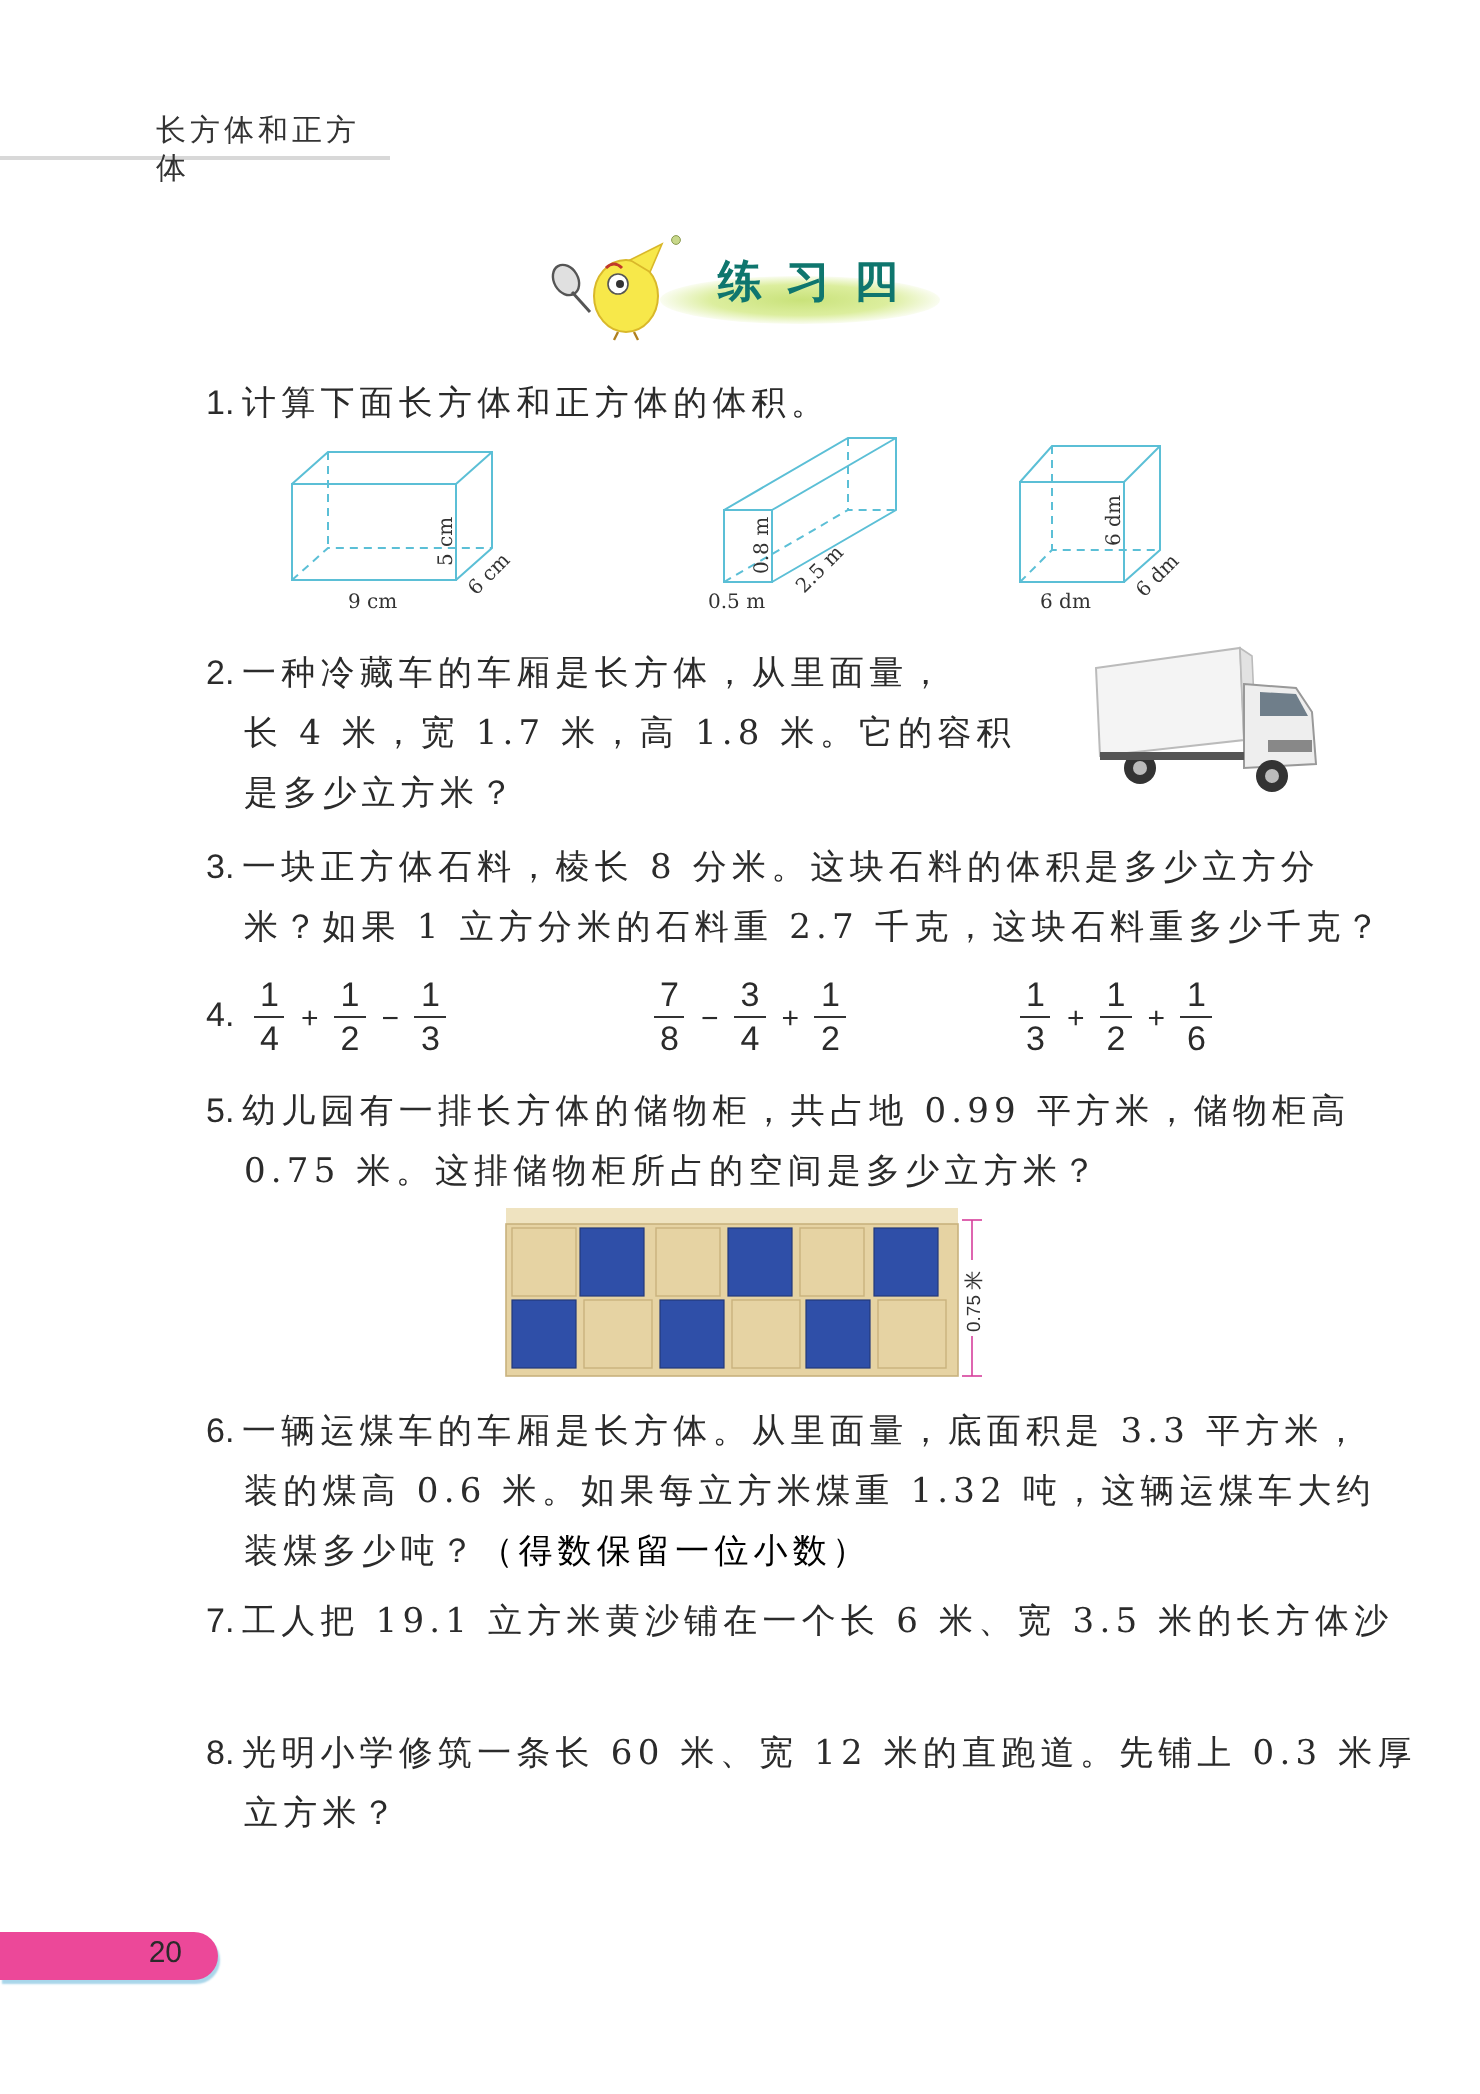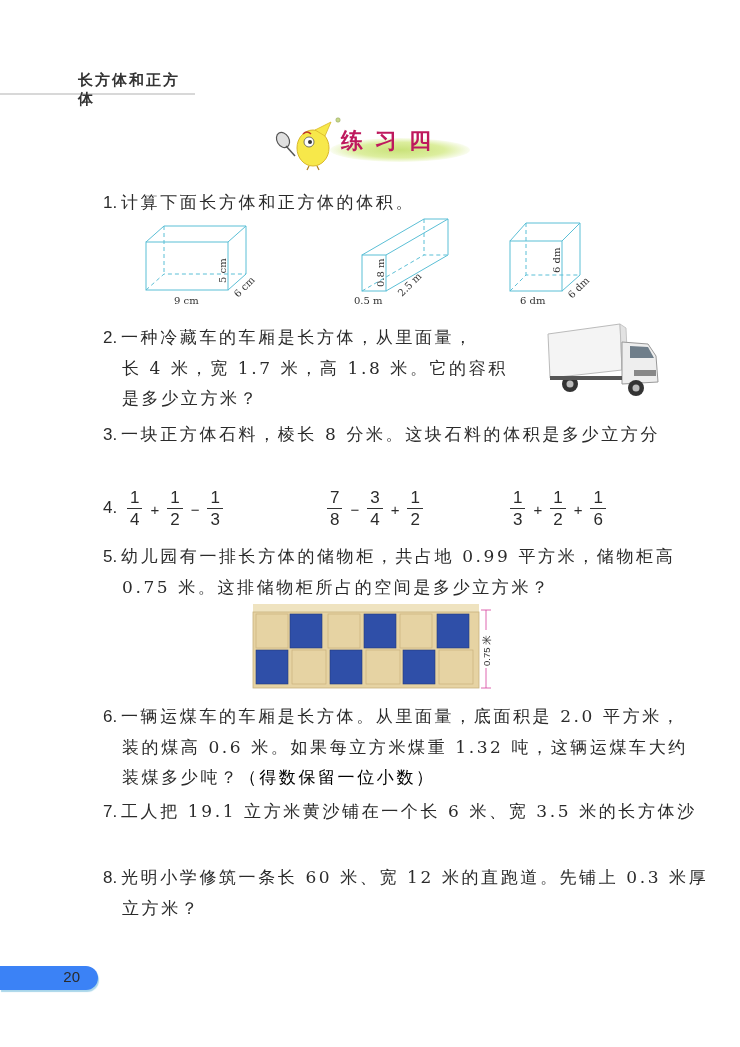--- a/index.html
+++ b/index.html
@@ -1,42 +1,42 @@
 <!DOCTYPE html>
 <html><head>
 <meta charset="utf-8">
 <style>
   html, body { margin: 0; padding: 0; }
   body {
     width: 740px; height: 1047px; background: #ffffff; position: relative; overflow: hidden;
     font-family: "DejaVu Serif", "Liberation Serif", serif; color: #2b2b2b;
   }
-  .header { position: absolute; left: 0; top: 67px; width: 195px; height: 26px; border-bottom: 2px solid #d8d8d8; font-weight: bold; }
+  .header { position: absolute; left: 0; top: 52px; width: 195px; height: 26px; border-bottom: 2px solid #d8d8d8; }
   .header-title { position: absolute; left: 78px; top: 4px; font-size: 15px; letter-spacing: 2px; color: #333; }
   .title-wrap { position: absolute; left: 275px; top: 112px; width: 200px; height: 62px; }
   .title-glow { position: absolute; left: 55px; top: 26px; width: 140px; height: 24px; border-radius: 50%;
     background: radial-gradient(ellipse at center, #c9e27a 0%, #dcee9e 45%, rgba(255,255,255,0) 75%); }
   .chick { position: absolute; left: 0; top: 0; width: 70px; height: 60px; }
-  .title-text { position: absolute; left: 66px; top: 14px; font-size: 22px; font-weight: bold; letter-spacing: 12px;
-    color: #be185d; font-family: "DejaVu Sans", "Liberation Sans", sans-serif; text-align: center; }
+  .title-text { position: absolute; left: 84px; top: 14px; font-size: 22px; font-weight: bold; letter-spacing: 12px;
+    color: #0f766e; font-family: "DejaVu Sans", "Liberation Sans", sans-serif; text-align: center; }
   .q { position: absolute; left: 103px; font-size: 17px; line-height: 30px; letter-spacing: 2.6px; }
   .q .num { display: inline-block; width: 18px; letter-spacing: 0; font-family: "Liberation Sans", sans-serif; }
   .q .line { display: block; white-space: nowrap; }
   .q .indent { padding-left: 19px; }
   .pink { color: #000000; text-align: center; }
   .figs { position: absolute; left: 140px; top: 215px; width: 470px; height: 95px; }
   .frac-row { position: absolute; left: 103px; top: 486px; width: 560px; height: 50px; font-family: "Liberation Sans", sans-serif; font-size: 17px; }
   .expr { position: absolute; top: 0; display: flex; align-items: center; height: 46px; }
   .frac { display: inline-flex; flex-direction: column; align-items: center; margin: 0 4px; }
   .frac .n { line-height: 20px; padding: 0 3px; border-bottom: 1.3px solid #333; }
   .frac .d { line-height: 22px; }
   .op { margin: 0 4px; font-size: 15px; }
   .truck { position: absolute; left: 530px; top: 320px; width: 130px; height: 80px; }
   .cabinet { position: absolute; left: 250px; top: 602px; width: 250px; height: 92px; }
-  .page-tab { position: absolute; left: 0; top: 966px; width: 98px; height: 24px; background: #3b82f6;
+  .page-tab { position: absolute; left: 0; top: 966px; width: 109px; height: 24px; background: #ec4899;
     border-radius: 0 14px 14px 0; box-shadow: 1px 2px 1px #a9d6ea; }
   .page-num { position: absolute; right: 18px; top: 2px; font-family: "Liberation Sans", sans-serif; font-size: 15px; color: #2a2a2a; }
   .watermark { position: absolute; left: 305px; top: 1008px; font-family: "Liberation Sans", sans-serif;
     font-weight: bold; font-size: 25px; color: #ee1111; letter-spacing: 0.5px; margin-top: 48px; }
 </style>
 </head>
 <body>
 
 <div class="header">
   <span class="header-title">长方体和正方体</span>
@@ -111,20 +111,21 @@
   <rect x="104" y="50" width="22" height="6" fill="#888"></rect>
   <circle cx="40" cy="64" r="8" fill="#333"></circle>
     <circle cx="40" cy="64" r="3.5" fill="#bbb"></circle>
   <circle cx="106" cy="68" r="8" fill="#333"></circle>
     <circle cx="106" cy="68" r="3.5" fill="#bbb"></circle>
   <rect x="20" y="56" width="72" height="4" fill="#555"></rect>
 </svg>
 
 <div class="q" style="top:419px;">
   <span class="line"><span class="num">3.</span><span>一块正方体石料，棱长 8 分米。这块石料的体积是多少立方分</span></span>
+  <span class="line indent">米？如果 1 立方分米的石料重 2.7 千克，这块石料重多少千克？</span>
 </div>
 
 <div class="frac-row">
   <span class="num" style="position:absolute;left:0;top:12px;font-size:17px;">4.</span>
   <div class="expr" style="left:20px;">
     <span class="frac">
         <span class="n">1</span>
         <span class="d">4</span>
       </span>
     <span class="op">+</span>
@@ -196,21 +197,21 @@
       <rect x="189" y="48" width="34" height="34"></rect>
   </g>
   <line x1="236" y1="8" x2="236" y2="86" stroke="#d63f9c" stroke-width="0.8"></line>
   <line x1="231" y1="8" x2="241" y2="8" stroke="#d63f9c" stroke-width="0.8"></line>
   <line x1="231" y1="86" x2="241" y2="86" stroke="#d63f9c" stroke-width="0.8"></line>
   <rect x="230" y="28" width="12" height="38" fill="#fff"></rect>
   <text x="240" y="64" transform="rotate(-90 240 64)" font-size="9.5" fill="#333" font-family="Liberation Sans, sans-serif">0.75 米</text>
 </svg>
 
 <div class="q" style="top:701px;">
-  <span class="line"><span class="num">6.</span><span>一辆运煤车的车厢是长方体。从里面量，底面积是 2.0 平方米，</span></span>
+  <span class="line"><span class="num">6.</span><span>一辆运煤车的车厢是长方体。从里面量，底面积是 3.3 平方米，</span></span>
   <span class="line indent">装的煤高 0.6 米。如果每立方米煤重 1.32 吨，这辆运煤车大约</span>
   <span class="line indent"><span>装煤多少吨？</span><span class="pink">（得数保留一位小数）</span></span>
 </div>
 
 <div class="q" style="top:796px;">
   <span class="line"><span class="num">7.</span><span>工人把 19.1 立方米黄沙铺在一个长 6 米、宽 3.5 米的长方体沙</span></span>
 </div>
 
 <div class="q" style="top:862px;">
   <span class="line"><span class="num">8.</span><span>光明小学修筑一条长 60 米、宽 12 米的直跑道。先铺上 0.3 米厚</span></span>

